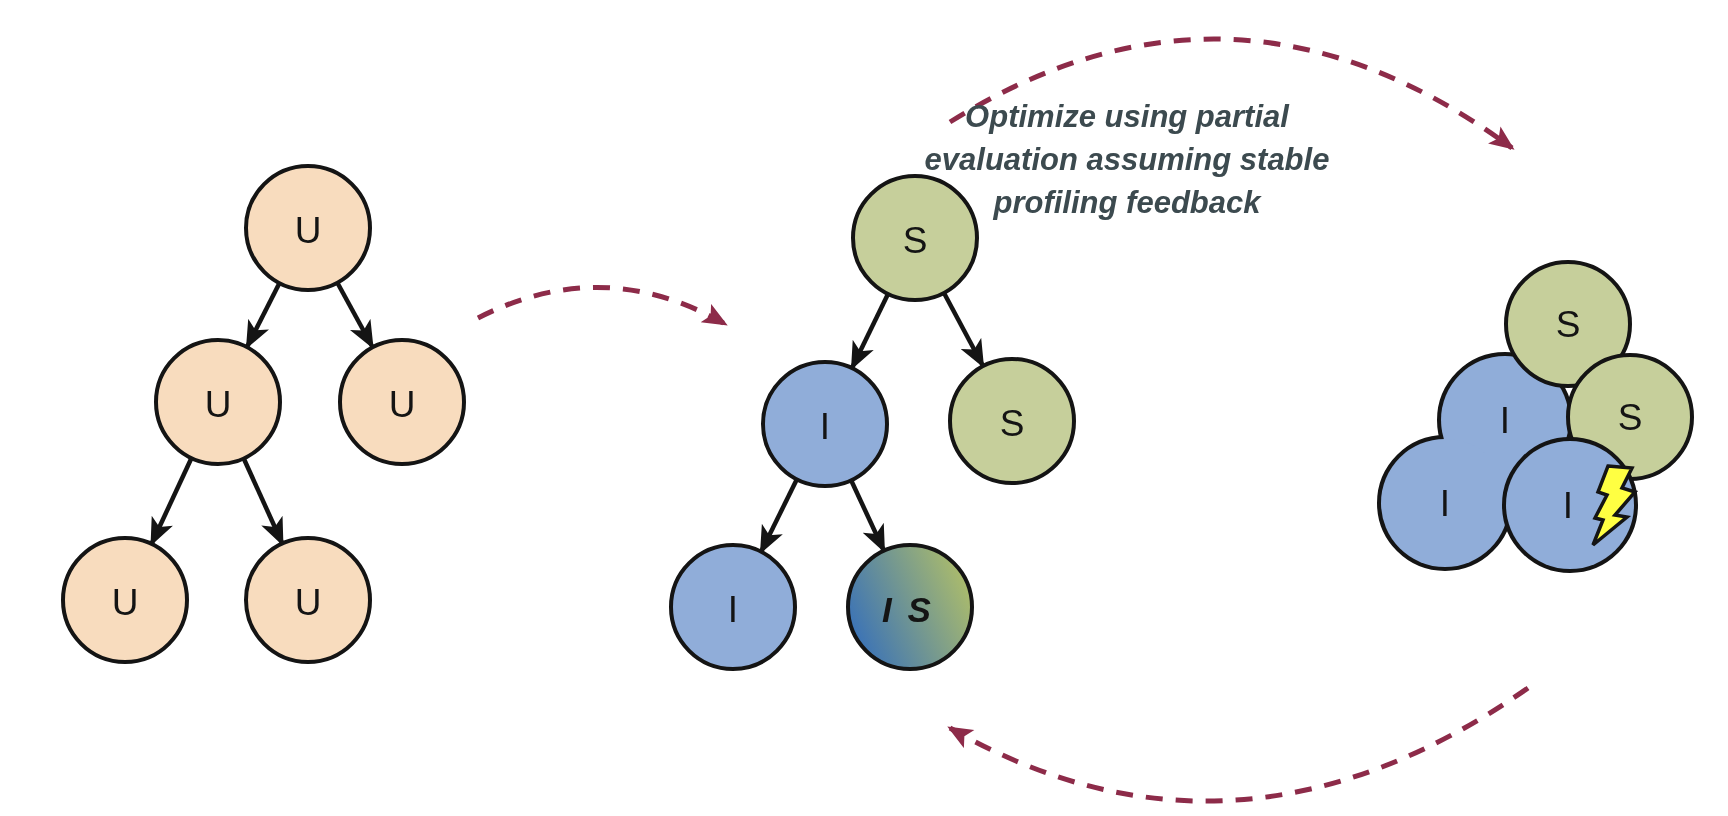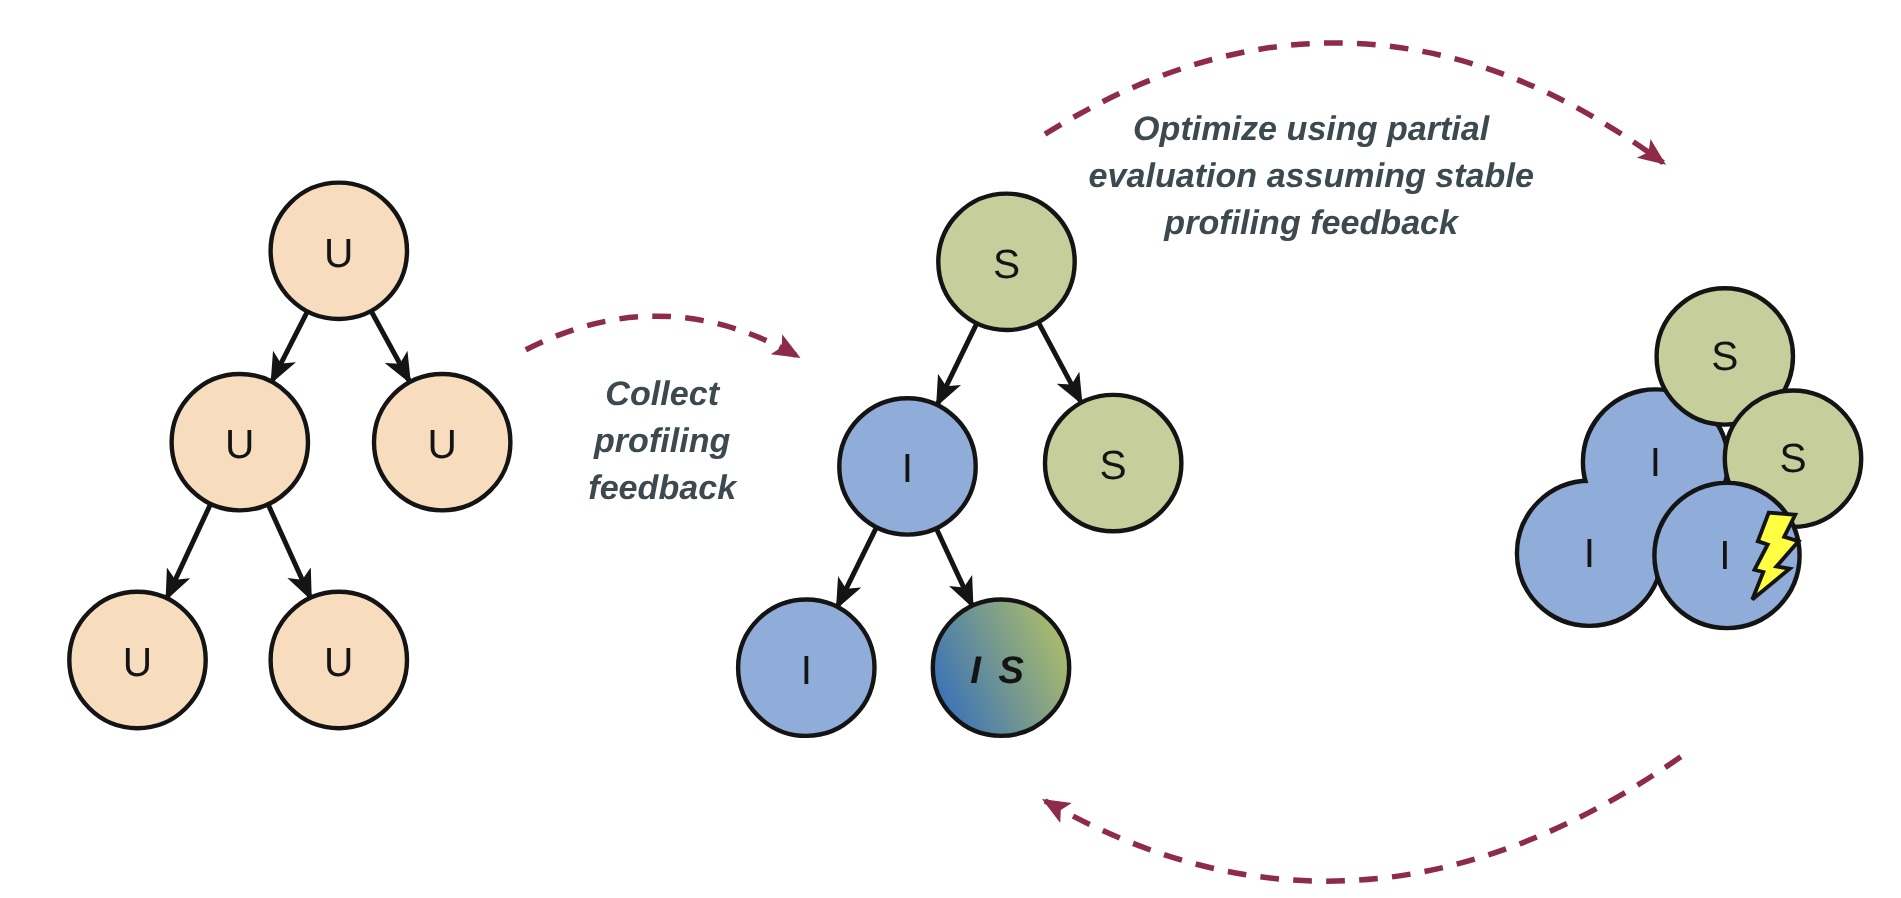--- a/index.html
+++ b/index.html
@@ -30,21 +30,21 @@
              fill:var(--node-stroke,#141414);text-anchor:middle;}
   .node-text-is{font-size:35px;font-weight:bold;font-style:italic;letter-spacing:3px;}
 
   .bolt{fill:var(--bolt-fill,#FFFF42);stroke:var(--node-stroke,#141414);
         stroke-width:3.5px;stroke-linejoin:miter;}
 
   .flow-label{position:absolute;text-align:center;white-space:pre-line;
               font-style:italic;font-weight:600;font-size:31px;line-height:43px;
               color:var(--label-text,#3C4A4F);}
   .label-collect{left:452px;top:336px;width:300px;}
-  .label-optimize{left:917px;top:95px;width:550px;}
+  .label-optimize{left:852px;top:95px;width:550px;}
   .label-deoptimize{left:905px;top:628px;width:470px;}
 </style>
 </head>
 <body>
 
 <div class="stage">
 
   <svg class="diagram" width="1728" height="816" viewBox="0 0 1728 816">
     <defs>
       <marker id="mhead" markerUnits="userSpaceOnUse" markerWidth="28" markerHeight="24" viewBox="0 0 12 10" refX="11" refY="5" orient="auto">
@@ -119,19 +119,16 @@
       <text class="node-text" x="1568" y="503" dominant-baseline="central" dy="2">I</text>
     </g>
 
     <g>
       <path class="cycle-arc" marker-end="url(#chead)" d="M478 318 Q603 254 725 324"></path>
       <path class="cycle-arc" marker-end="url(#chead)" d="M950 122 Q1235 -56 1512 148"></path>
       <path class="cycle-arc" marker-end="url(#chead)" d="M1528 688 Q1235 892 950 728"></path>
     </g>
   </svg>
 
-  <div class="flow-label label-collect">Collect
-profiling
-feedback</div>
   <div class="flow-label label-optimize">Optimize using partial
 evaluation assuming stable
 profiling feedback</div>
 </div>
 
 </body></html>

